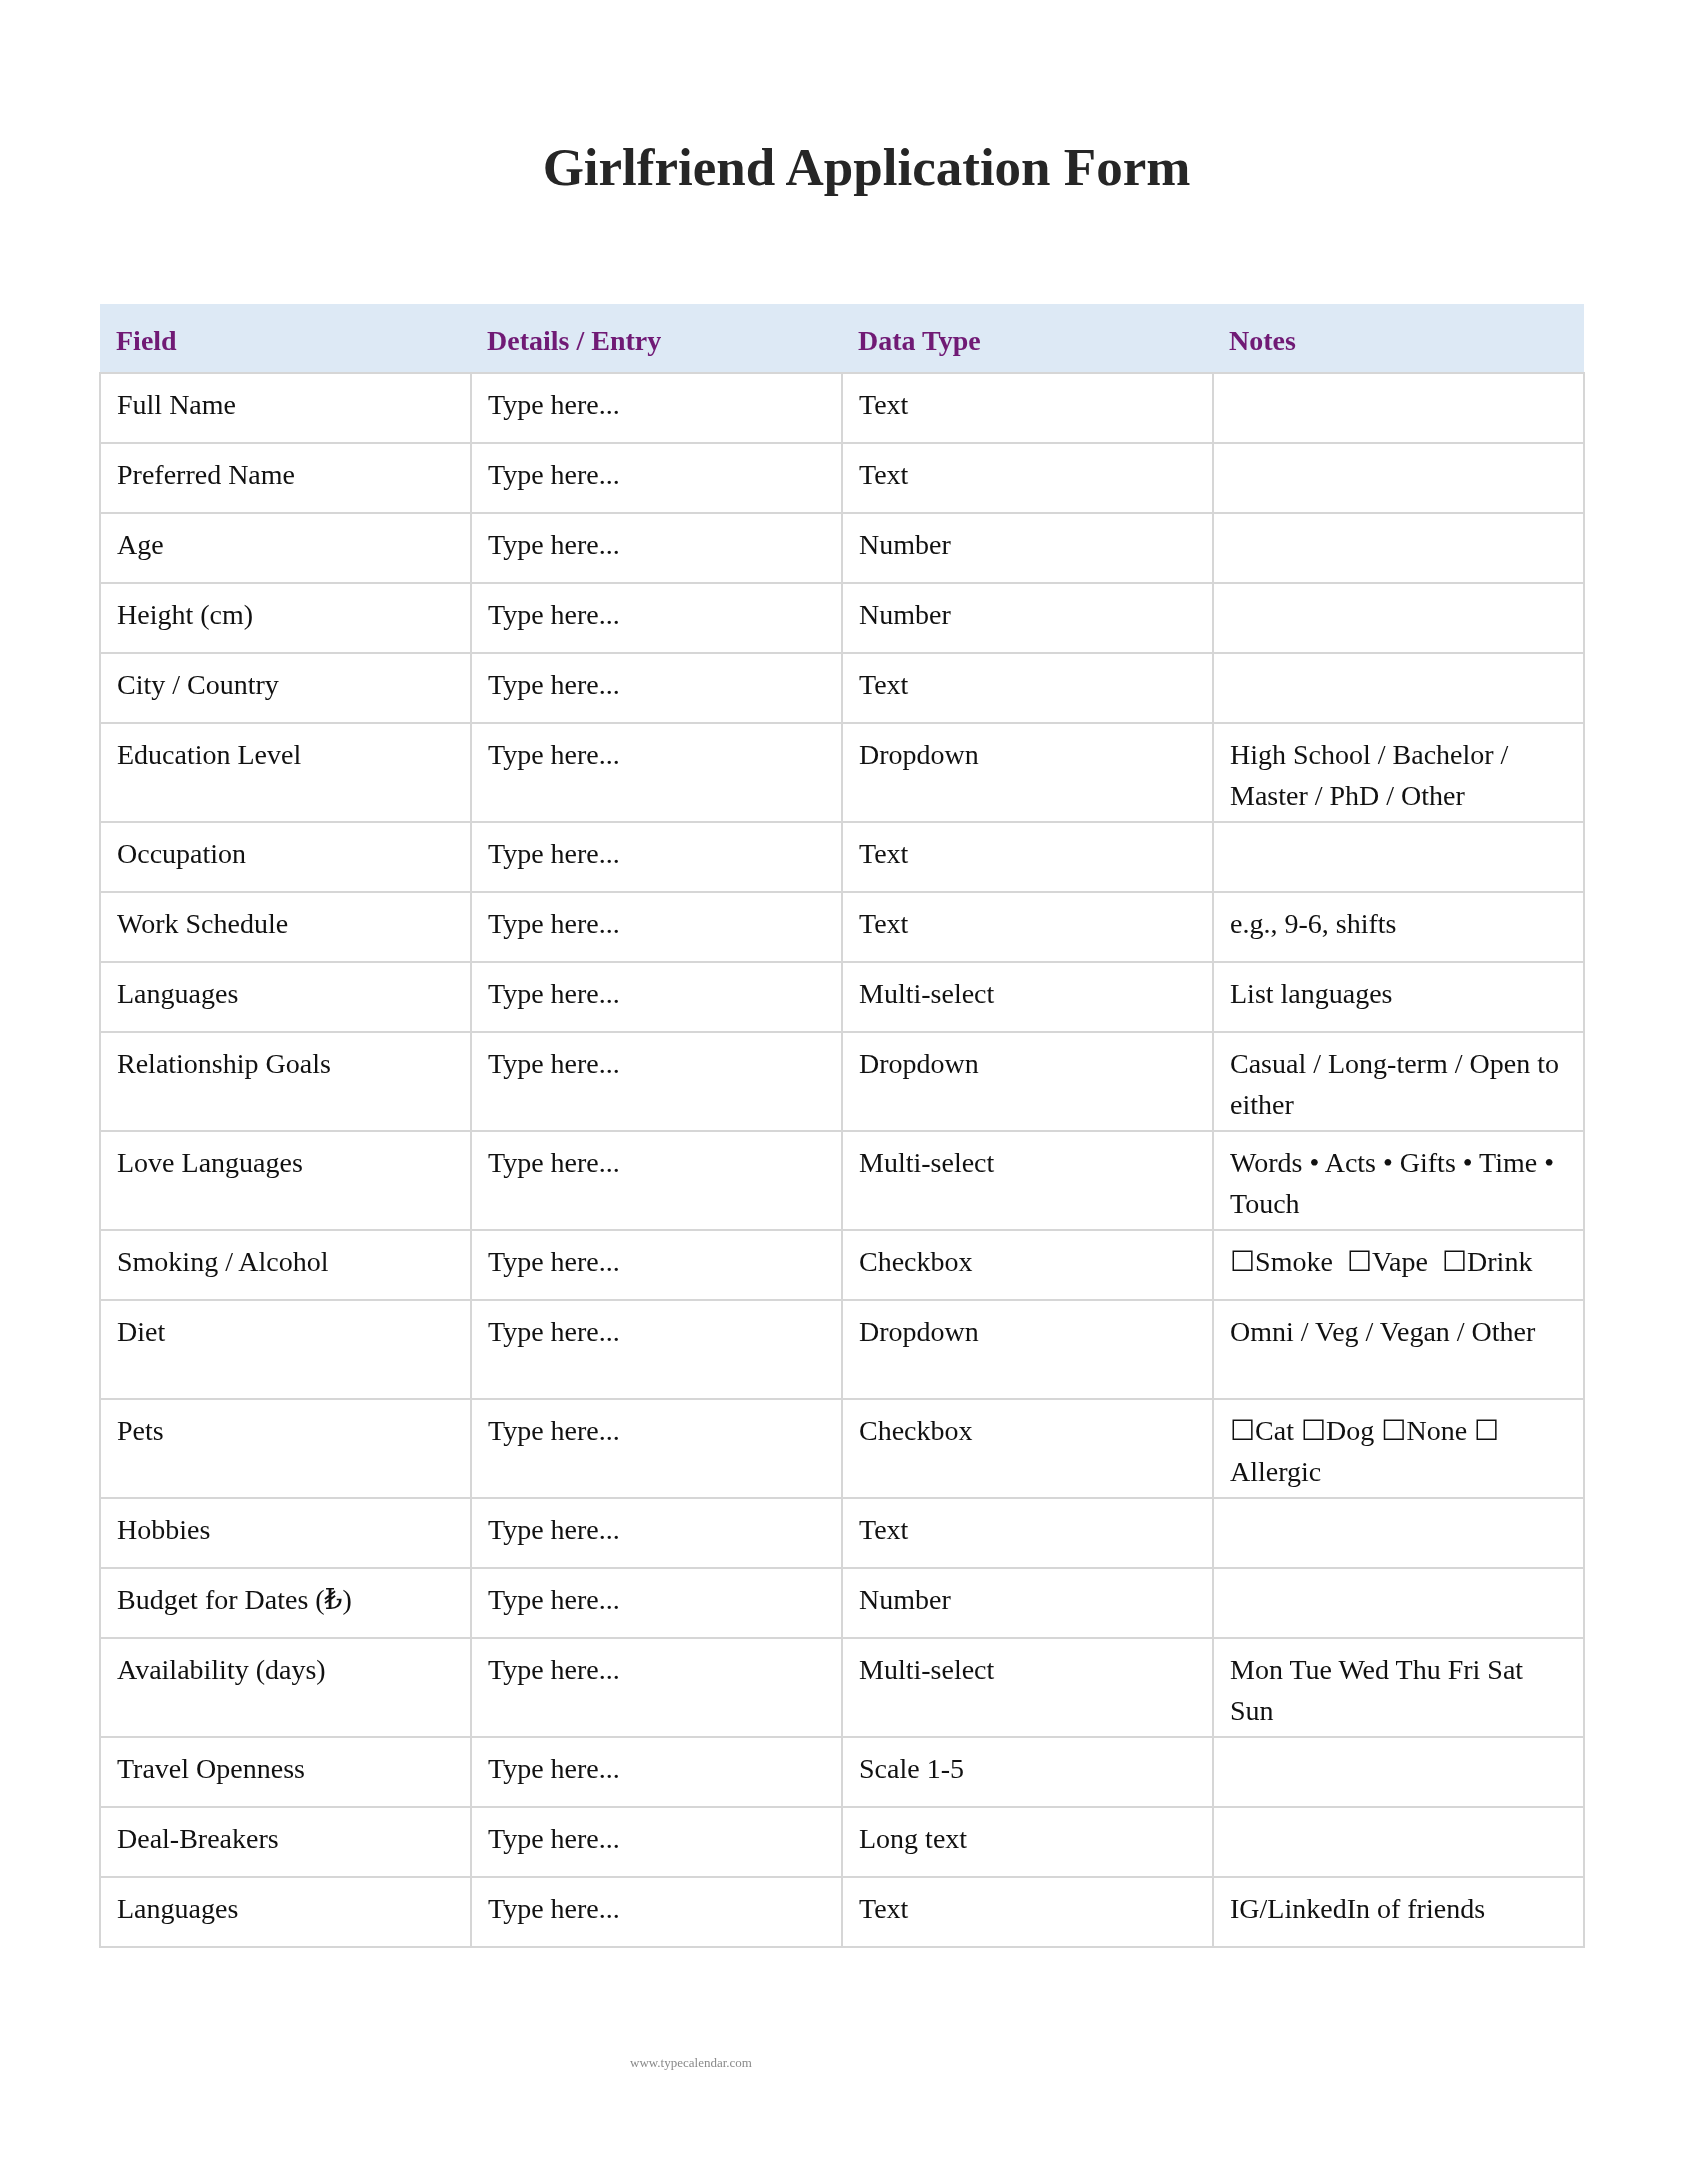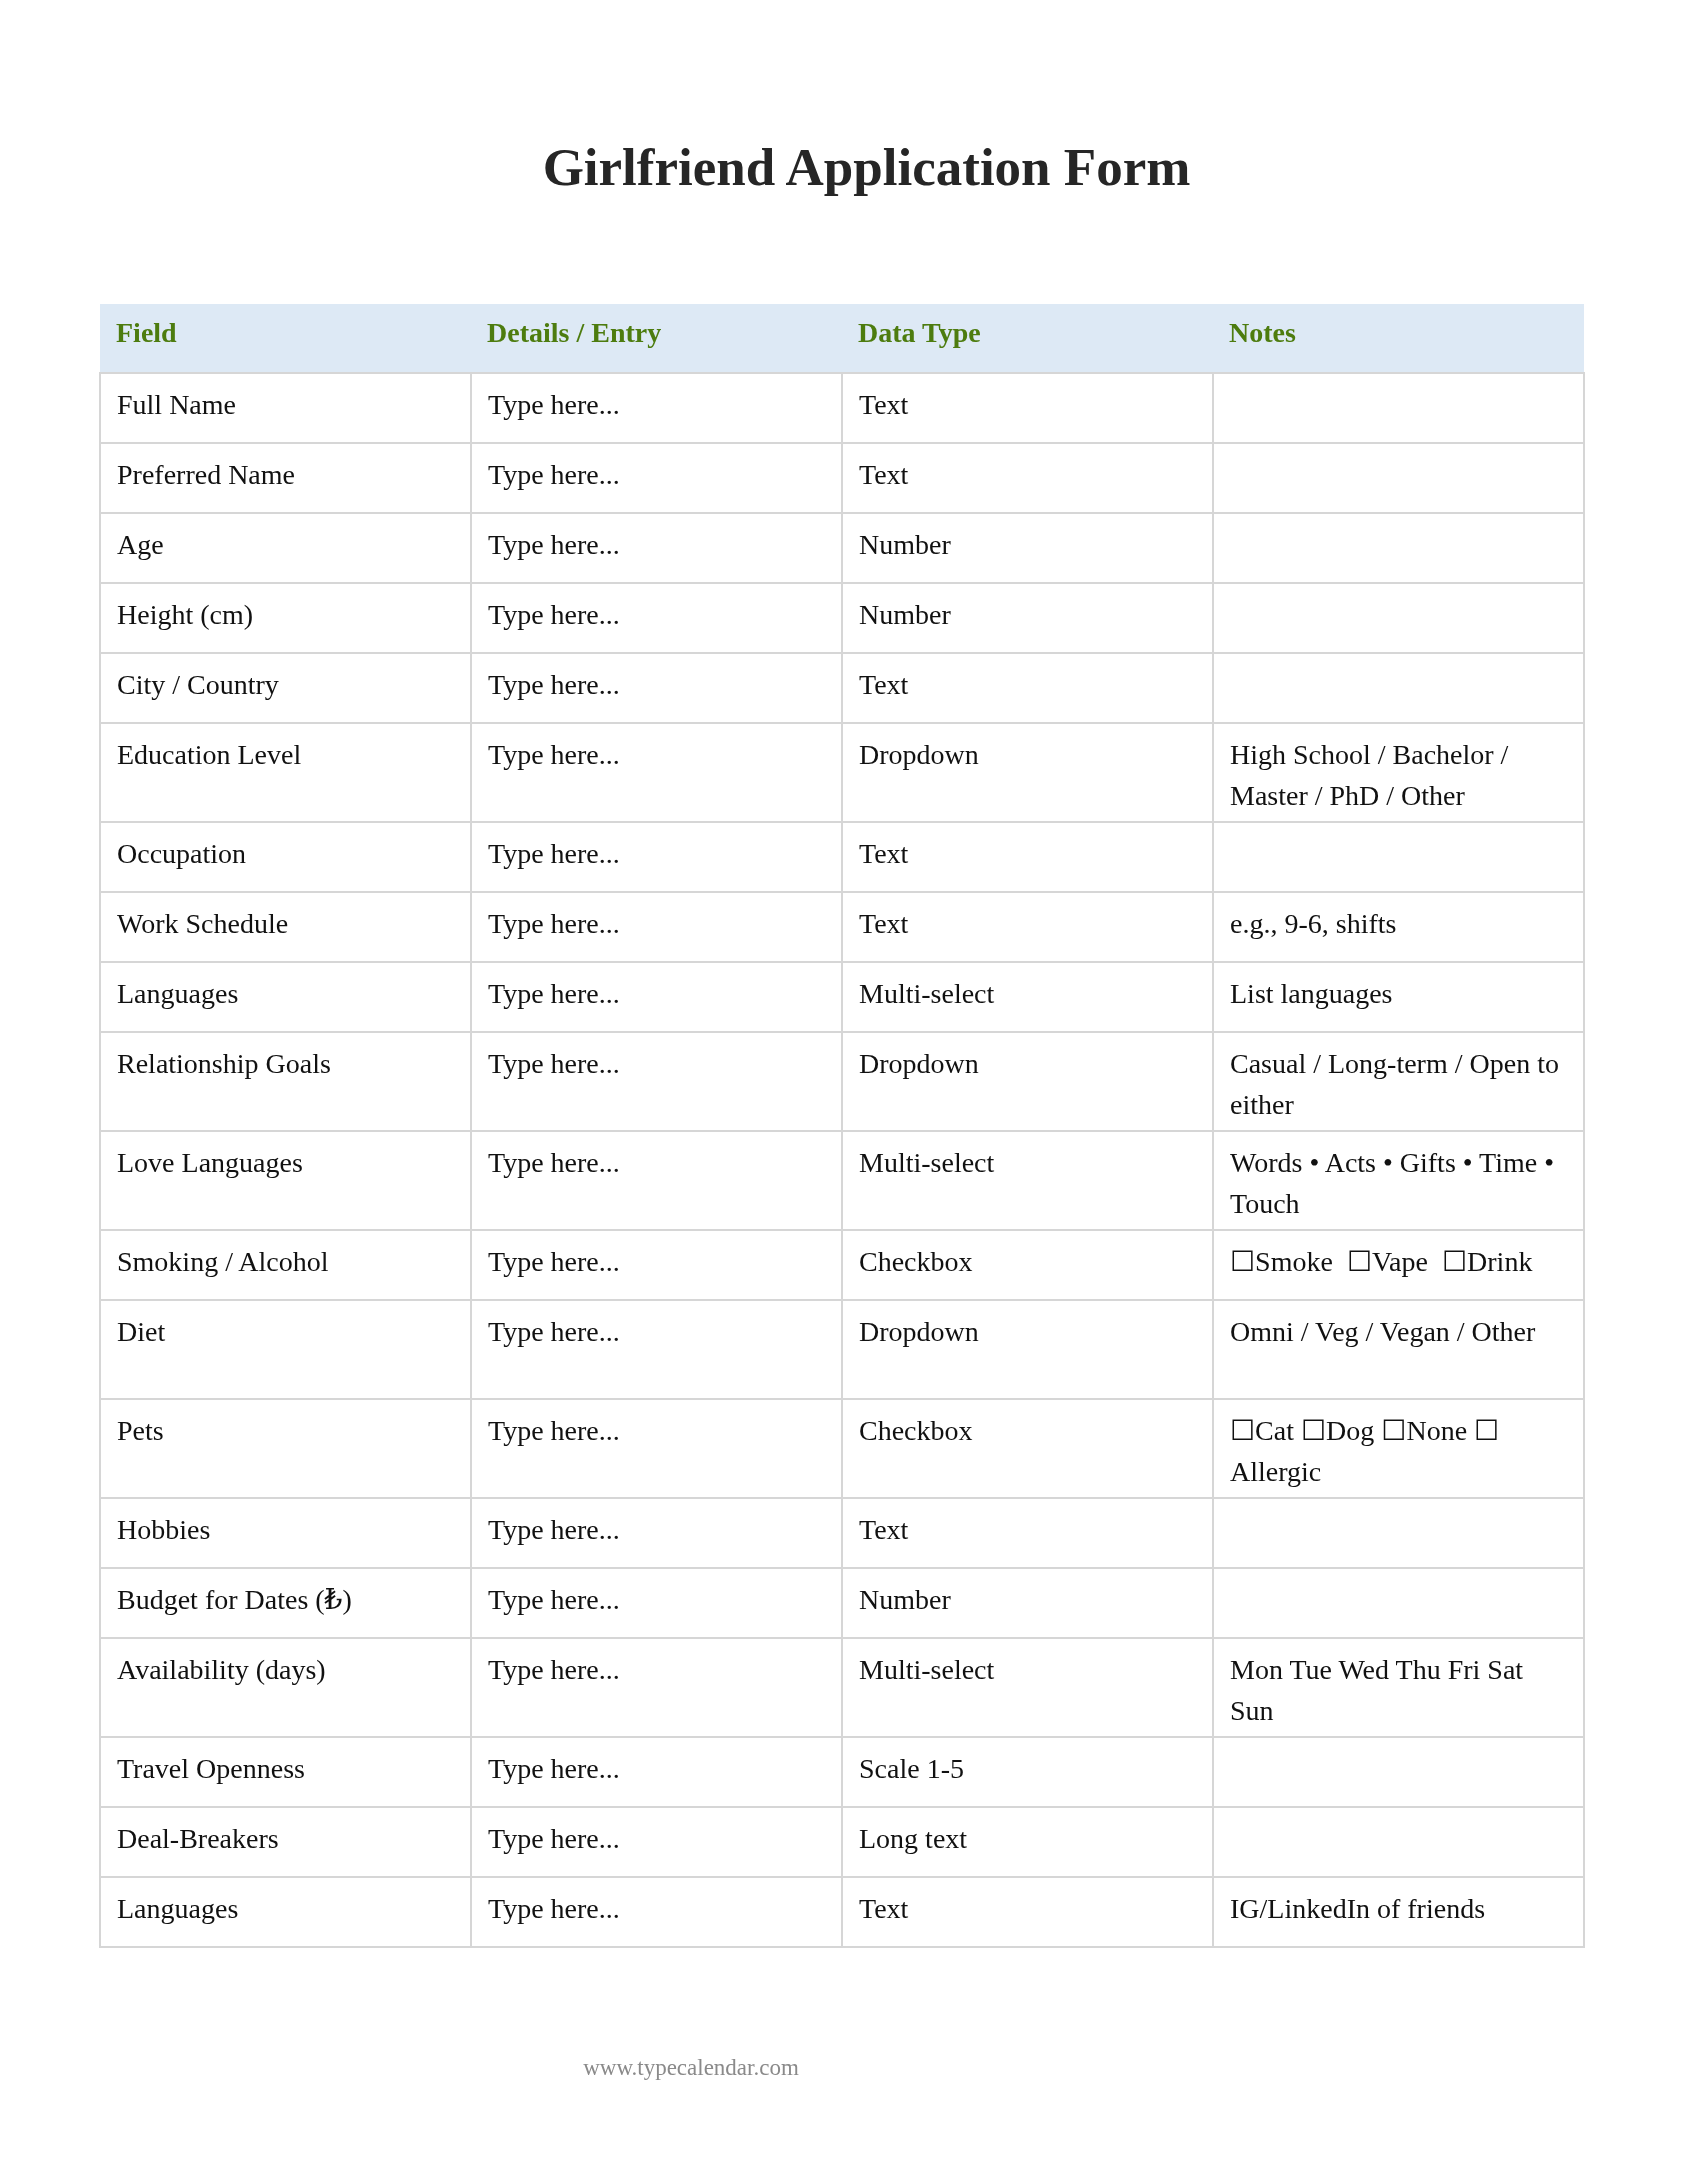--- a/index.html
+++ b/index.html
@@ -5,27 +5,27 @@
     html, body { margin: 0; padding: 0; background: #ffffff; }
     body { width: 1683px; height: 2178px; position: relative; overflow: hidden;
            font-family: "Liberation Serif", "DejaVu Serif", serif; color: #111111; }
     .title { position: absolute; left: 0; top: 133px; width: 1683px; text-align: center;
              font-size: 53px; font-weight: bold; color: #262626; line-height: 69px; margin: 0; padding-left: 25px; }
     .table { position: absolute; left: 99px; top: 304px; width: 1485px;
              border-collapse: collapse; table-layout: fixed; }
     .table col { width: 371px; }
     .table th, .table td { box-sizing: border-box; vertical-align: top; text-align: left;
              padding: 10px 16px 0 16px; font-size: 28px; line-height: 41px; }
-    .table thead th { background: #dde9f5; font-weight: bold; height: 69px; padding-top: 8px;
-             color: #4d7c0f; border: none; }
+    .table thead th { background: #dde9f5; font-weight: bold; height: 69px; padding-top: 16px;
+             color: #701a75; border: none; }
     .table tbody td { border: 2px solid #d6d6d6; background: #ffffff; }
     .table tbody tr.short td { height: 70px; }
     .table tbody tr.tall td { height: 99px; }
     .footer { position: absolute; left: 0; top: 2055px; width: 1382px; text-align: center;
-              font-size: 23px; color: #8a8a8a; }
+              font-size: 13px; color: #8a8a8a; }
   </style>
 </head>
 <body>
 
 <h1 class="title">Girlfriend Application Form</h1>
 
 <table class="table">
   <colgroup>
       <col>
       <col>

